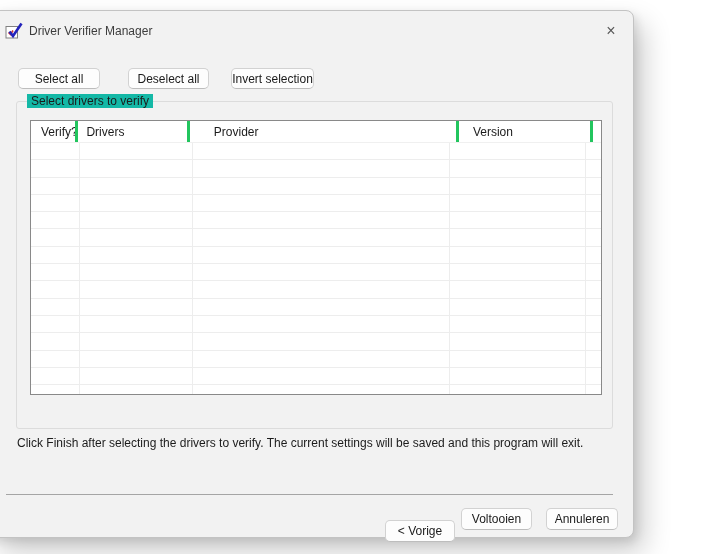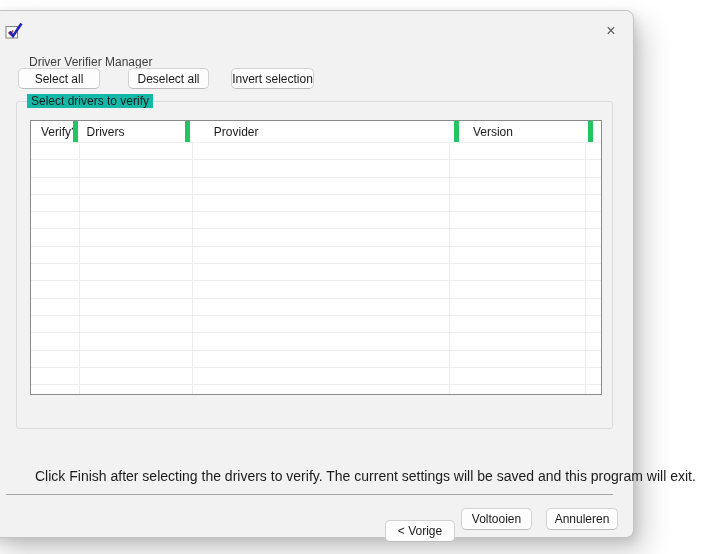--- a/index.html
+++ b/index.html
@@ -18,21 +18,21 @@
     border: 1px solid #c3c3c3;
     border-radius: 8px;
     box-shadow: 10px 14px 28px rgba(0,0,0,0.20), 3px 4px 10px rgba(0,0,0,0.10);
   }
 
   
   .titlebar { position: absolute; left: 0; top: 0; width: 100%; height: 42px; }
   .app-icon { position: absolute; left: 16px; top: 11px; width: 18px; height: 17px; }
   .title-text {
     position: absolute; left: 40px; top: 13px;
-    color: #3d3d3d; font-size: 12px; white-space: nowrap; margin-top: 31px;
+    color: #3d3d3d; font-size: 12px; white-space: nowrap;
   }
   .close-btn {
     position: absolute; left: 607px; top: 6px; width: 30px; height: 28px;
     display: flex; align-items: center; justify-content: center;
     color: #5a5a5a; font-size: 16px; line-height: 1;
     border-radius: 6px; cursor: default; background: transparent; border: none;
   }
 
   
   .btn {
@@ -66,21 +66,21 @@
   .listview {
     position: absolute; left: 13px; top: 18px; width: 572px; height: 275px;
     background: #ffffff; border: 1px solid #898989;
   }
   .lv-header {
     position: absolute; left: 0; top: 0; width: 100%; height: 22px;
     display: flex; background: #ffffff; border-bottom: 1px solid #f0f0f0;
   }
   .lv-h {
     height: 100%; display: flex; align-items: center;
-    border-right: 5px solid #22c55e;
+    border-right: 3px solid #22c55e;
     padding-left: 8px; font-size: 12px; color: #1b1b1b; white-space: nowrap;
     overflow: hidden;
   }
   .lv-h.c0 { width: 48px;  padding-left: 10px; }
   .lv-h.c1 { width: 113px; }
   .lv-h.c2 { width: 257px; margin-left: 16px; }
   .lv-h.c3 { width: 136px; padding-left: 14px; }
   .lv-h.c4 { flex: 1; border-right: none; }
   .lv-body {
     position: absolute; left: 0; top: 22px; width: 100%; height: 251px;
@@ -89,21 +89,21 @@
       #ffffff 0px, #ffffff 16.3px,
       #ededed 16.3px, #ededed 17.3px
     );
   }
   .vline { position: absolute; top: 0; width: 1px; height: 100%; background: #ededed; }
   .vl0 { left: 48px; } .vl1 { left: 161px; } .vl2 { left: 418px; } .vl3 { left: 554px; }
 
   .btn-add { left: 199px; top: 394px; width: 260px; height: 20px; }
 
   
-  .hint { position: absolute; left: 46px; color: #1b1b1b; font-size: 14px; white-space: nowrap; margin-top: 32px; }
+  .hint { position: absolute; left: 28px; color: #1b1b1b; font-size: 12px; white-space: nowrap; }
   .hint1 { top: 425px; }
   .hint2 { top: 450px; }
 
   
   .footer-sep {
     position: absolute; left: 17px; top: 483px; width: 607px; height: 1px;
     background: #a5a5a5;
   }
   .btn-back   { left: 396px; top: 509px; width: 70px; height: 22px; }
   .btn-finish { left: 472px; top: 497px; width: 71px; height: 22px; }

